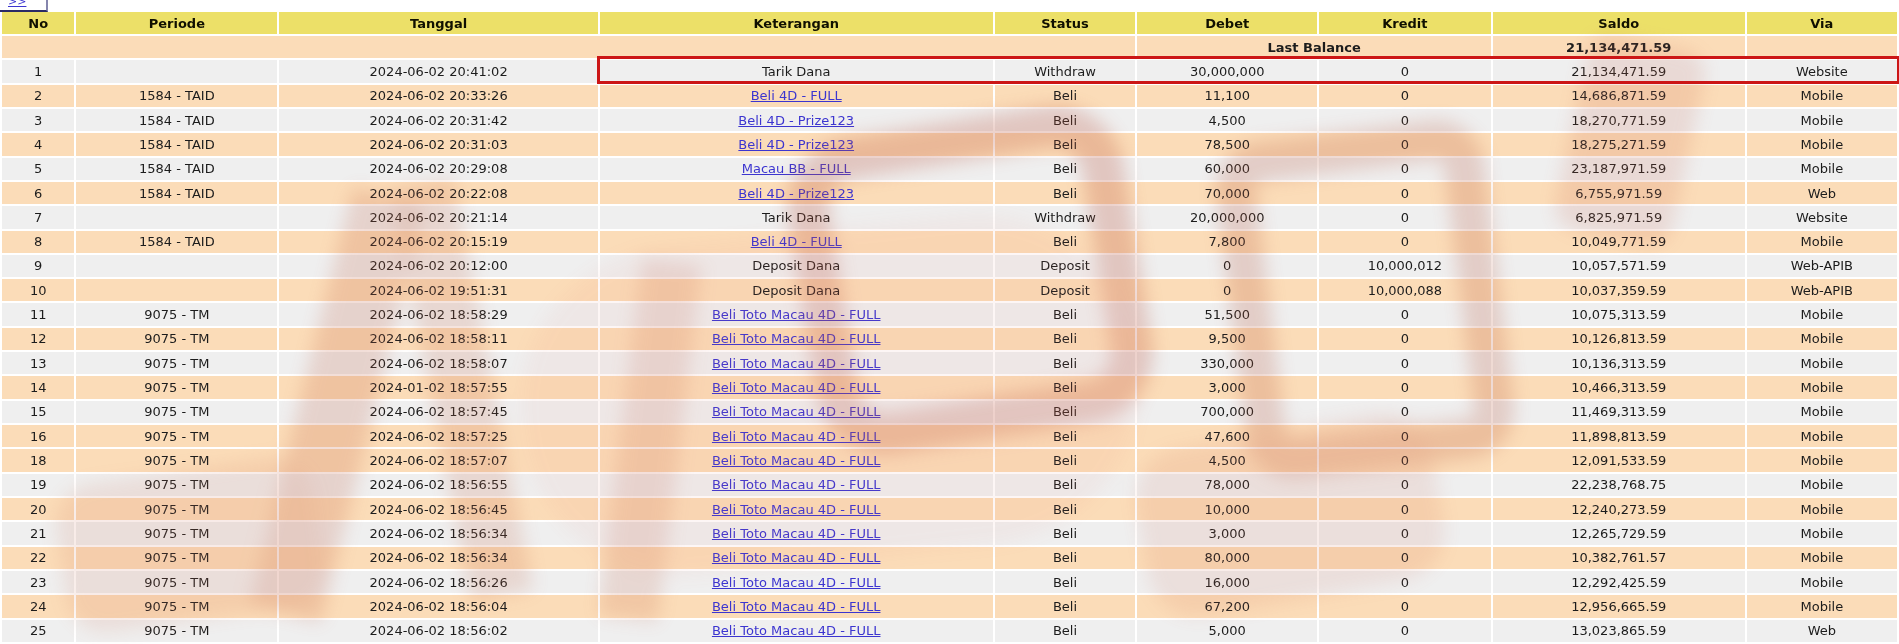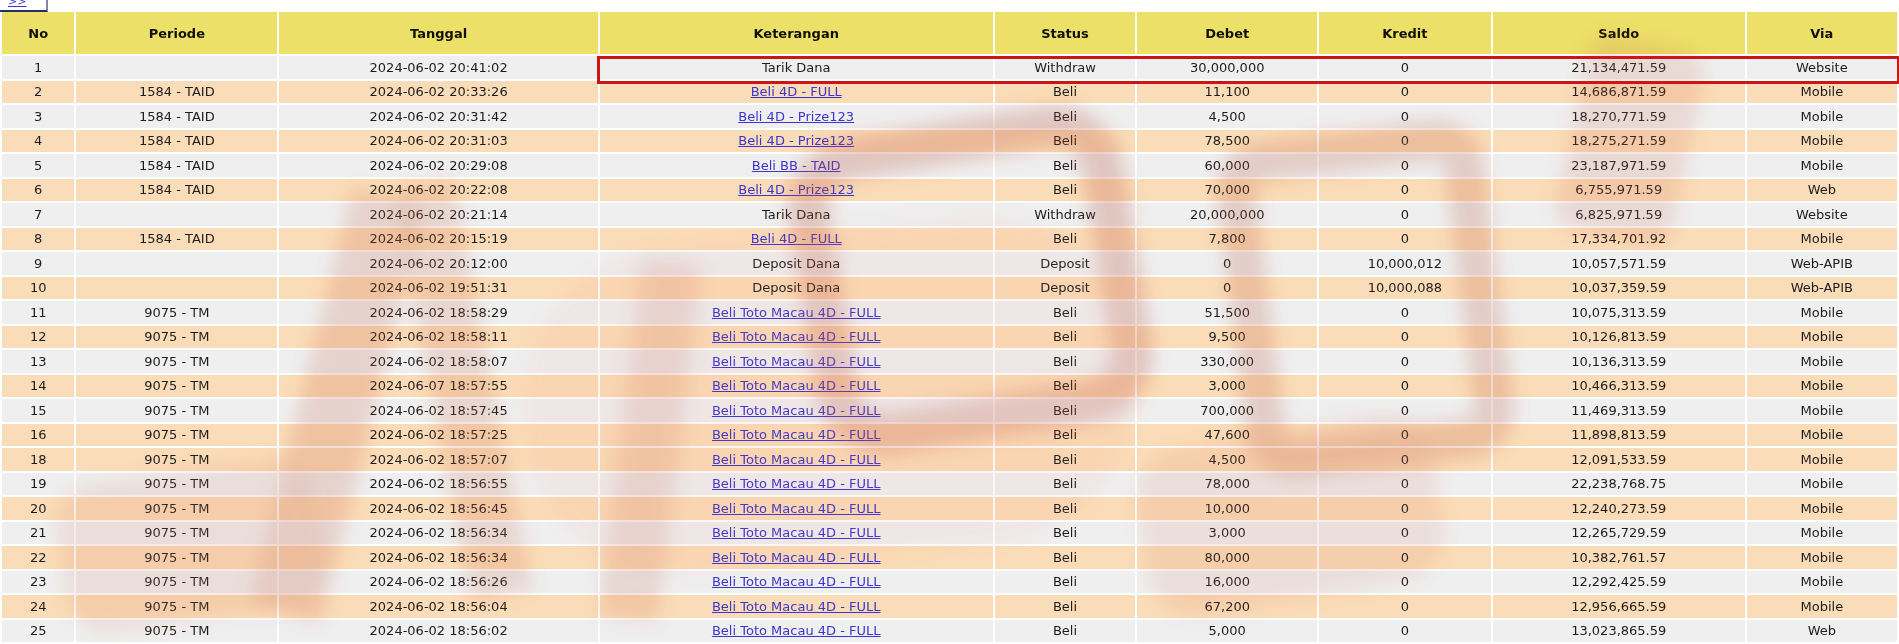--- a/index.html
+++ b/index.html
@@ -19,21 +19,21 @@
     position:absolute;left:8px;top:-5px;cursor:pointer;
   }
   
   #tx-table{
     position:absolute;left:0;top:10px;width:100%;height:634px;
     border-collapse:separate;border-spacing:2px;table-layout:fixed;
     z-index:1;
   }
   #tx-table th{
     background:var(--header-bg);color:#101000;font-size:13px;font-weight:bold;
-    text-align:center;padding:11px 2px;height:20px;
+    text-align:center;padding:1px 2px;height:20px;
   }
   #tx-table td{
     font-size:13px;text-align:center;padding:0 2px;color:#1c1c1c;
     white-space:nowrap;overflow:hidden;height:19px;
   }
   tr.odd td{background:var(--row-odd-bg);}
   tr.even td{background:var(--row-even-bg);}
   tr.lastbal td{background:var(--row-even-bg);font-weight:bold;}
   td.lb-label{color:#101010;}
   td.lb-value{color:var(--last-balance-blue);}
@@ -87,20 +87,26 @@
       <th>Tanggal</th>
       <th>Keterangan</th>
       <th>Status</th>
       <th>Debet</th>
       <th>Kredit</th>
       <th>Saldo</th>
       <th>Via</th>
     </tr>
   </thead>
   <tbody>
+    <tr class="lastbal">
+      <td colspan="5"></td>
+      <td colspan="2" class="lb-label">Last Balance</td>
+      <td class="lb-value">21,134,471.59</td>
+      <td></td>
+    </tr>
   <tr class="odd">
         <td class="c-no">1</td>
         <td class="c-periode"></td>
         <td class="c-tanggal">2024-06-02 20:41:02</td>
         <td class="c-keterangan">Tarik Dana</td>
         <td class="c-status">Withdraw</td>
         <td class="c-debet">30,000,000</td>
         <td class="c-kredit">0</td>
         <td class="c-saldo">21,134,471.59</td>
         <td class="c-via">Website</td>
@@ -135,21 +141,21 @@
         <td class="c-status">Beli</td>
         <td class="c-debet">78,500</td>
         <td class="c-kredit">0</td>
         <td class="c-saldo">18,275,271.59</td>
         <td class="c-via">Mobile</td>
       </tr>
       <tr class="odd">
         <td class="c-no">5</td>
         <td class="c-periode">1584 - TAID</td>
         <td class="c-tanggal">2024-06-02 20:29:08</td>
-        <td class="c-keterangan"><a class="ket-link">Beli BB - TAID</a></td>
+        <td class="c-keterangan"><a class="ket-link">Macau BB - FULL</a></td>
         <td class="c-status">Beli</td>
         <td class="c-debet">60,000</td>
         <td class="c-kredit">0</td>
         <td class="c-saldo">23,187,971.59</td>
         <td class="c-via">Mobile</td>
       </tr>
       <tr class="even">
         <td class="c-no">6</td>
         <td class="c-periode">1584 - TAID</td>
         <td class="c-tanggal">2024-06-02 20:22:08</td>
@@ -172,21 +178,21 @@
         <td class="c-via">Website</td>
       </tr>
       <tr class="even">
         <td class="c-no">8</td>
         <td class="c-periode">1584 - TAID</td>
         <td class="c-tanggal">2024-06-02 20:15:19</td>
         <td class="c-keterangan"><a class="ket-link">Beli 4D - FULL</a></td>
         <td class="c-status">Beli</td>
         <td class="c-debet">7,800</td>
         <td class="c-kredit">0</td>
-        <td class="c-saldo">17,334,701.92</td>
+        <td class="c-saldo">10,049,771.59</td>
         <td class="c-via">Mobile</td>
       </tr>
       <tr class="odd">
         <td class="c-no">9</td>
         <td class="c-periode"></td>
         <td class="c-tanggal">2024-06-02 20:12:00</td>
         <td class="c-keterangan">Deposit Dana</td>
         <td class="c-status">Deposit</td>
         <td class="c-debet">0</td>
         <td class="c-kredit">10,000,012</td>
@@ -233,21 +239,21 @@
         <td class="c-keterangan"><a class="ket-link">Beli Toto Macau 4D - FULL</a></td>
         <td class="c-status">Beli</td>
         <td class="c-debet">330,000</td>
         <td class="c-kredit">0</td>
         <td class="c-saldo">10,136,313.59</td>
         <td class="c-via">Mobile</td>
       </tr>
       <tr class="even">
         <td class="c-no">14</td>
         <td class="c-periode">9075 - TM</td>
-        <td class="c-tanggal">2024-06-07 18:57:55</td>
+        <td class="c-tanggal">2024-01-02 18:57:55</td>
         <td class="c-keterangan"><a class="ket-link">Beli Toto Macau 4D - FULL</a></td>
         <td class="c-status">Beli</td>
         <td class="c-debet">3,000</td>
         <td class="c-kredit">0</td>
         <td class="c-saldo">10,466,313.59</td>
         <td class="c-via">Mobile</td>
       </tr>
       <tr class="odd">
         <td class="c-no">15</td>
         <td class="c-periode">9075 - TM</td>

